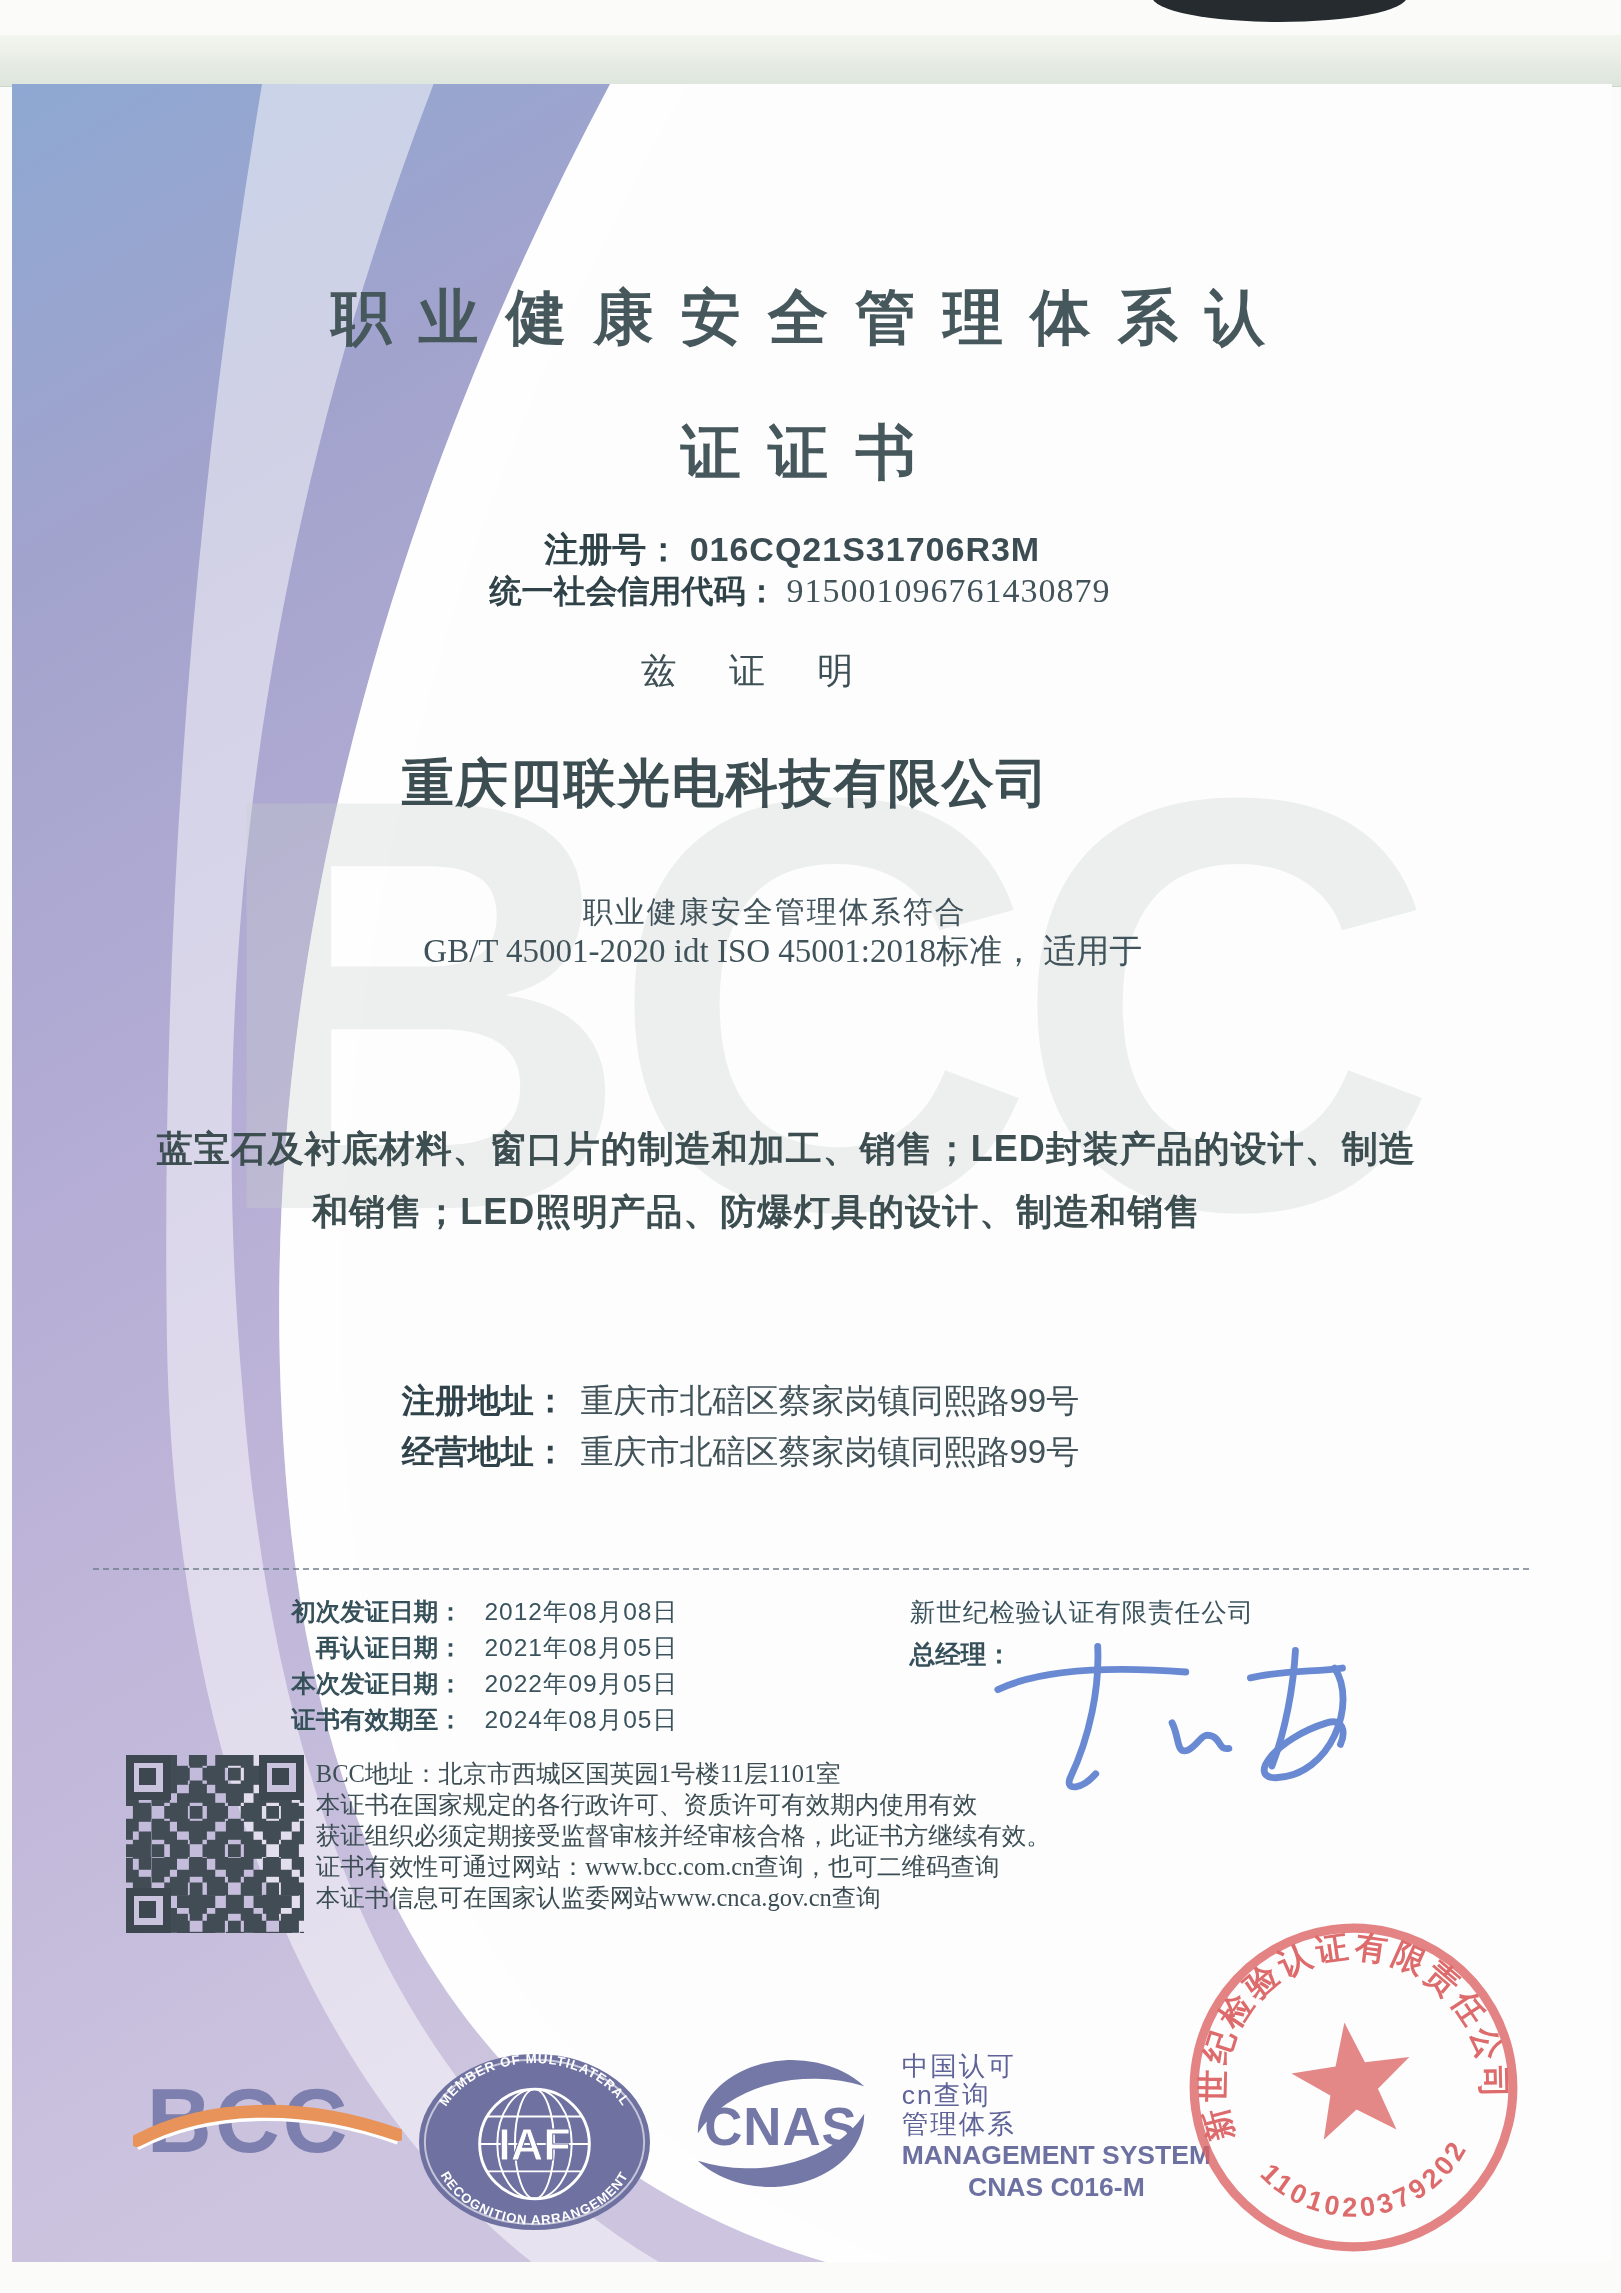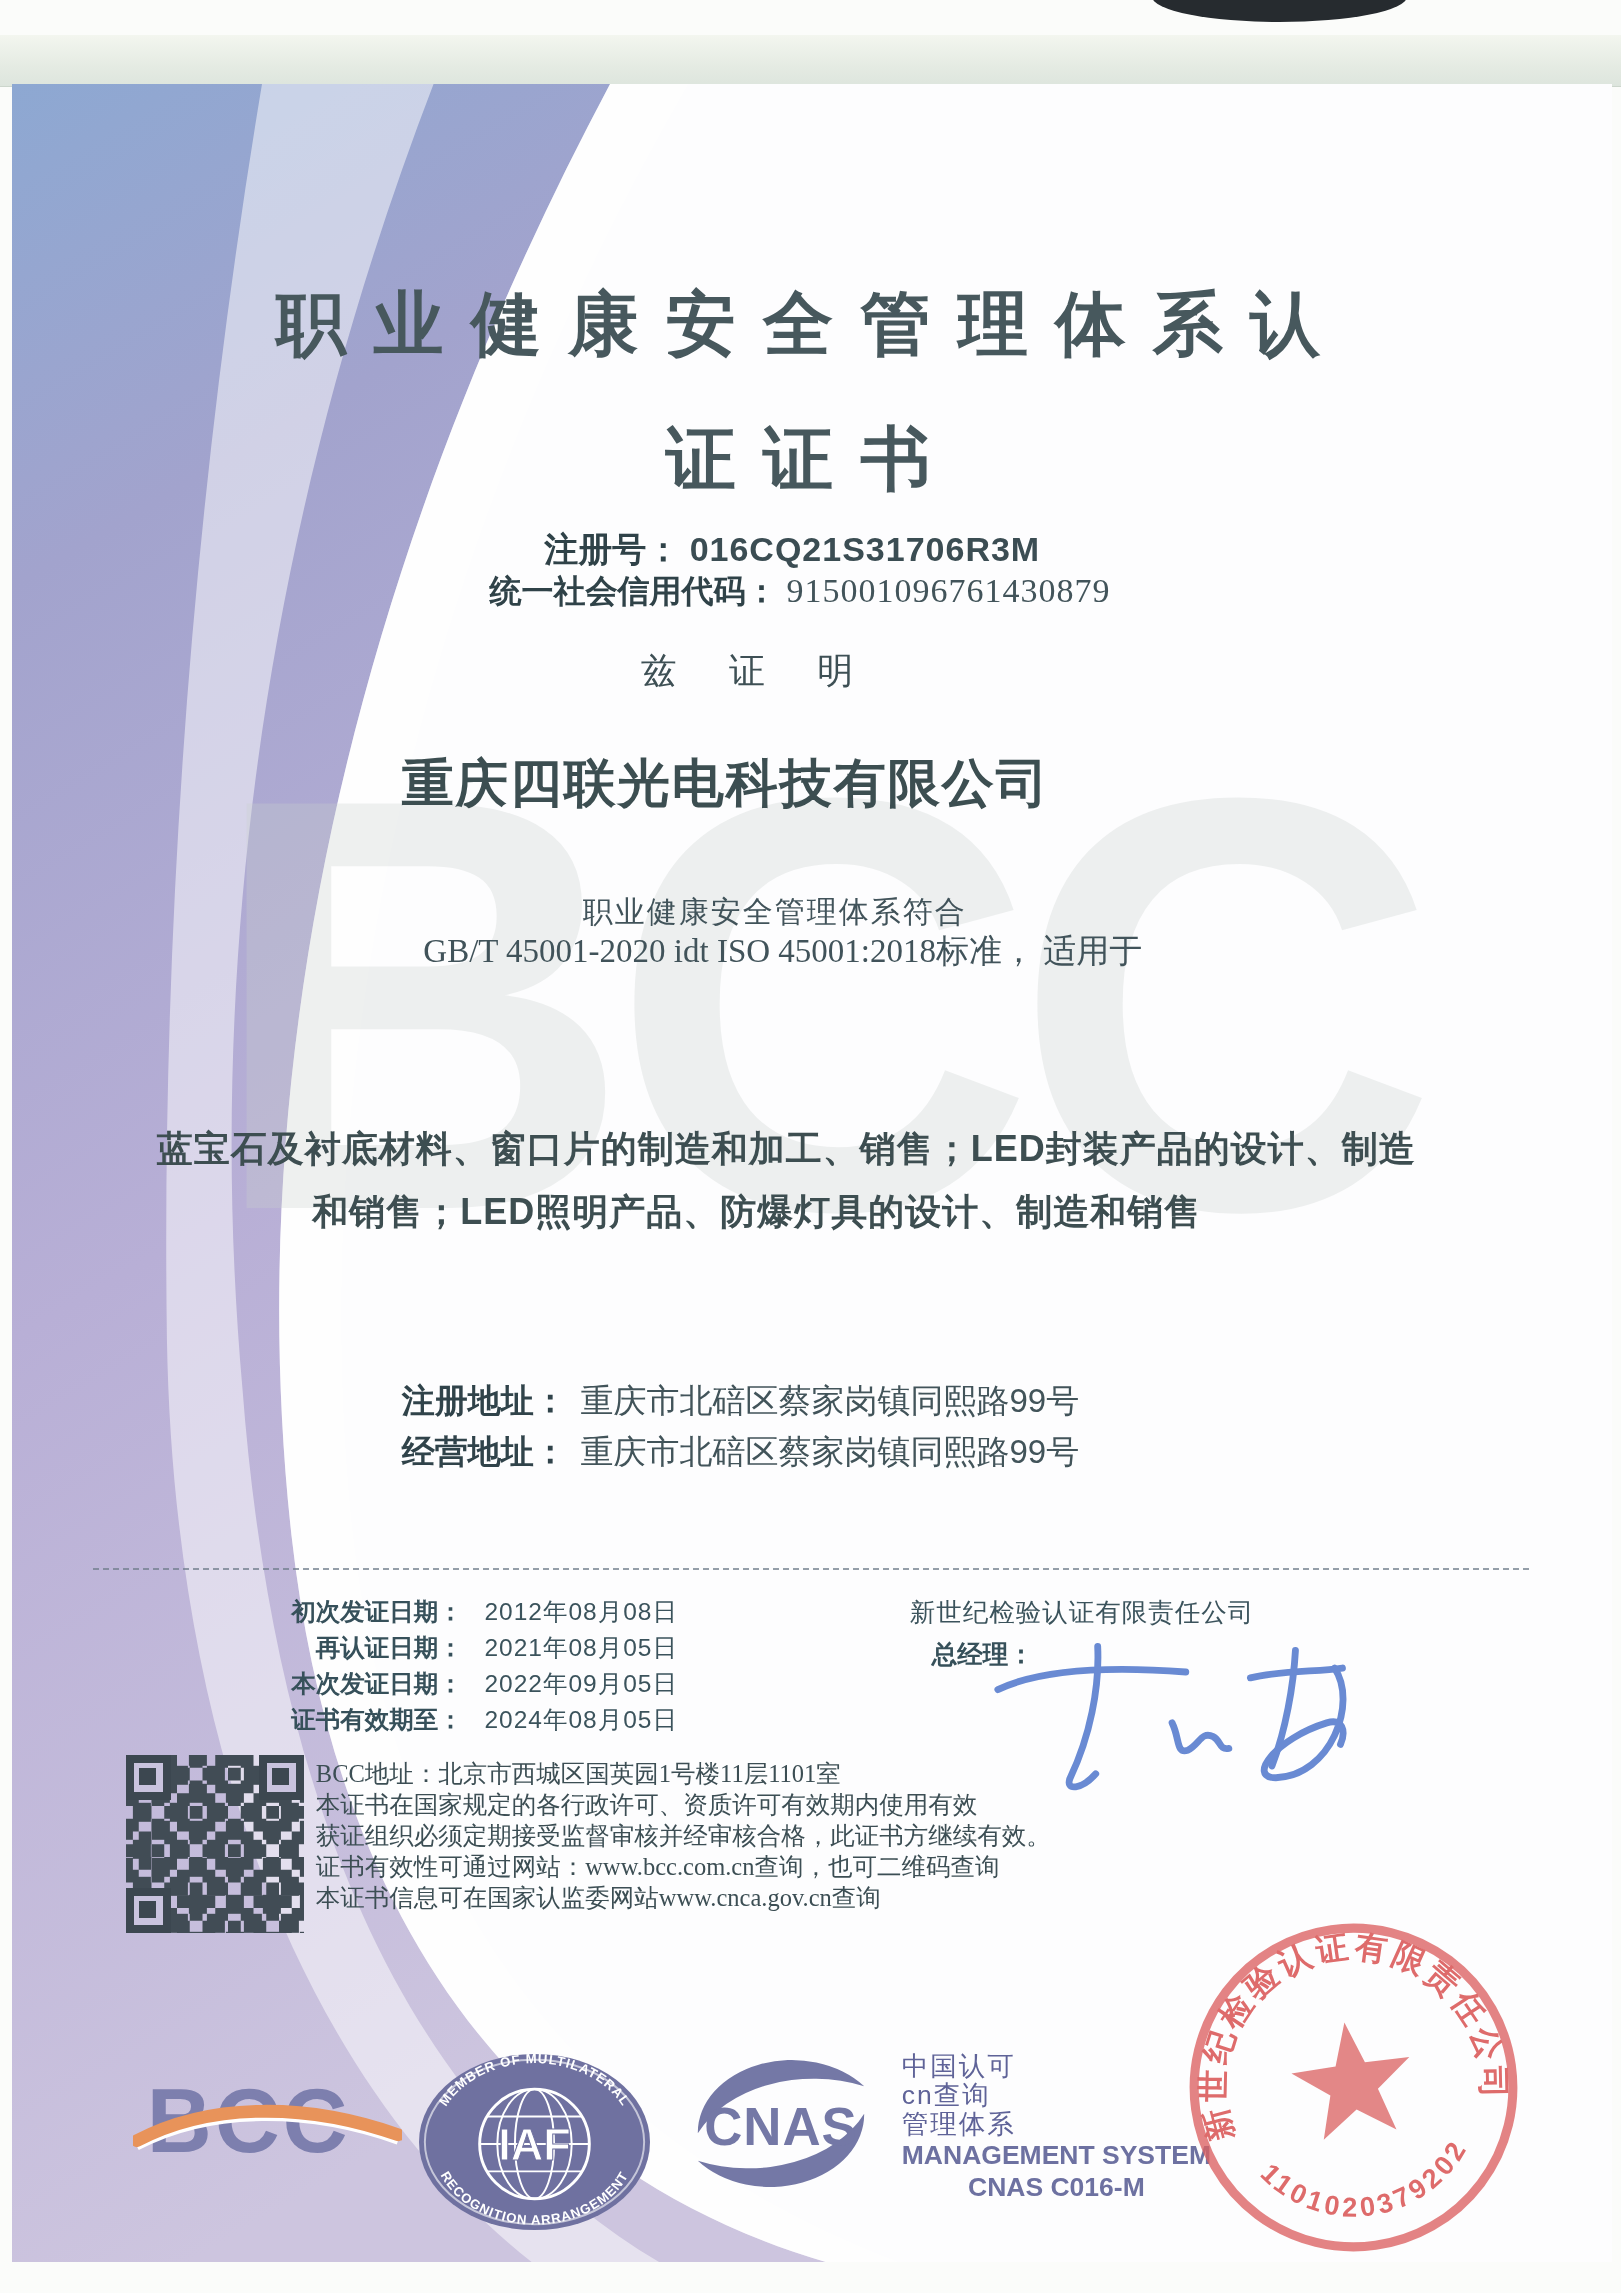--- a/index.html
+++ b/index.html
@@ -15,21 +15,21 @@
   .scan-blob { position:absolute; left:1152px; top:-29px; width:255px; height:51px;
     background:#262b2f; border-radius:50%; }
   .page { position:absolute; left:11.8px; top:84px; width:1600px; height:2178px;
     background:#fdfdfe; overflow:hidden; }
   .bg-svg { position:absolute; left:0; top:0; width:100%; height:100%; }
   .watermark { position:absolute; left:0; top:627px; width:100%; text-align:center;
     font-size:588px; font-weight:700; letter-spacing:-21.6px;
     color:rgba(201,210,206,0.30); line-height:1; pointer-events:none; }
 
   .ctr { position:absolute; left:0; width:100%; text-align:center; white-space:nowrap; }
-  .title { font-size:70px; font-weight:600; letter-spacing:27.4px; color:#47585d;
+  .title { font-size:60px; font-weight:600; letter-spacing:27.4px; color:#47585d;
     font-family:"Liberation Serif","DejaVu Serif",serif; }
   .title-l1 { top:194px; }
   .title-l2 { top:329px; }
   .regline { top:443px; font-size:34px; transform:translateX(-19.6px); }
   .regline .lbl { font-weight:700; color:#2f4248; }
   .regline .val { font-weight:700; color:#3b4d53; letter-spacing:1px; }
   .creditline { top:486px; font-size:32px; transform:translateX(-11.8px); }
   .creditline .lbl { font-weight:700; color:#2f4248; }
   .creditline .val { font-family:"Liberation Serif","DejaVu Serif",serif;
     font-size:34px; color:#42545a; letter-spacing:1px; }
@@ -57,21 +57,21 @@
     border-top:2.9px dashed rgba(112,126,140,0.75); }
 
   .dates { position:absolute; left:243px; top:1511px; font-size:24.5px; color:#3b535c; }
   .drow { display:flex; height:36px; align-items:flex-start; }
   .dlabel { width:208px; text-align:right; font-weight:600; color:#36505a; }
   .dval { margin-left:21.6px; letter-spacing:1px;text-align:center; }
 
   .issuer-company { position:absolute; left:898px; top:1511px; font-size:25.5px;
     color:#3b535c; letter-spacing:1px; }
   .issuer-role { position:absolute; left:898px; top:1553px; font-size:25.5px;
-    font-weight:600; color:#36505a;margin-left:22px; }
+    font-weight:600; color:#36505a; }
   .signature { position:absolute; left:968px; top:1541px; width:392px; height:186px; }
 
   .qr { position:absolute; left:114px; top:1671px; width:178px; height:178px;
     background:
       repeating-conic-gradient(#414c55 0 25%, transparent 0 50%) 0 0/25.5px 25.5px,
       repeating-conic-gradient(transparent 0 25%, #414c55 0 50%) 6.9px 10.8px/37px 37px;
   }
   .finder { position:absolute; width:45px; height:45px; background:#c9c3de;
     border:8.8px solid #3c4750; box-sizing:border-box; }
   .finder .dot { position:absolute; left:4.9px; top:4.9px; width:17.6px; height:17.6px; background:#3c4750; }

